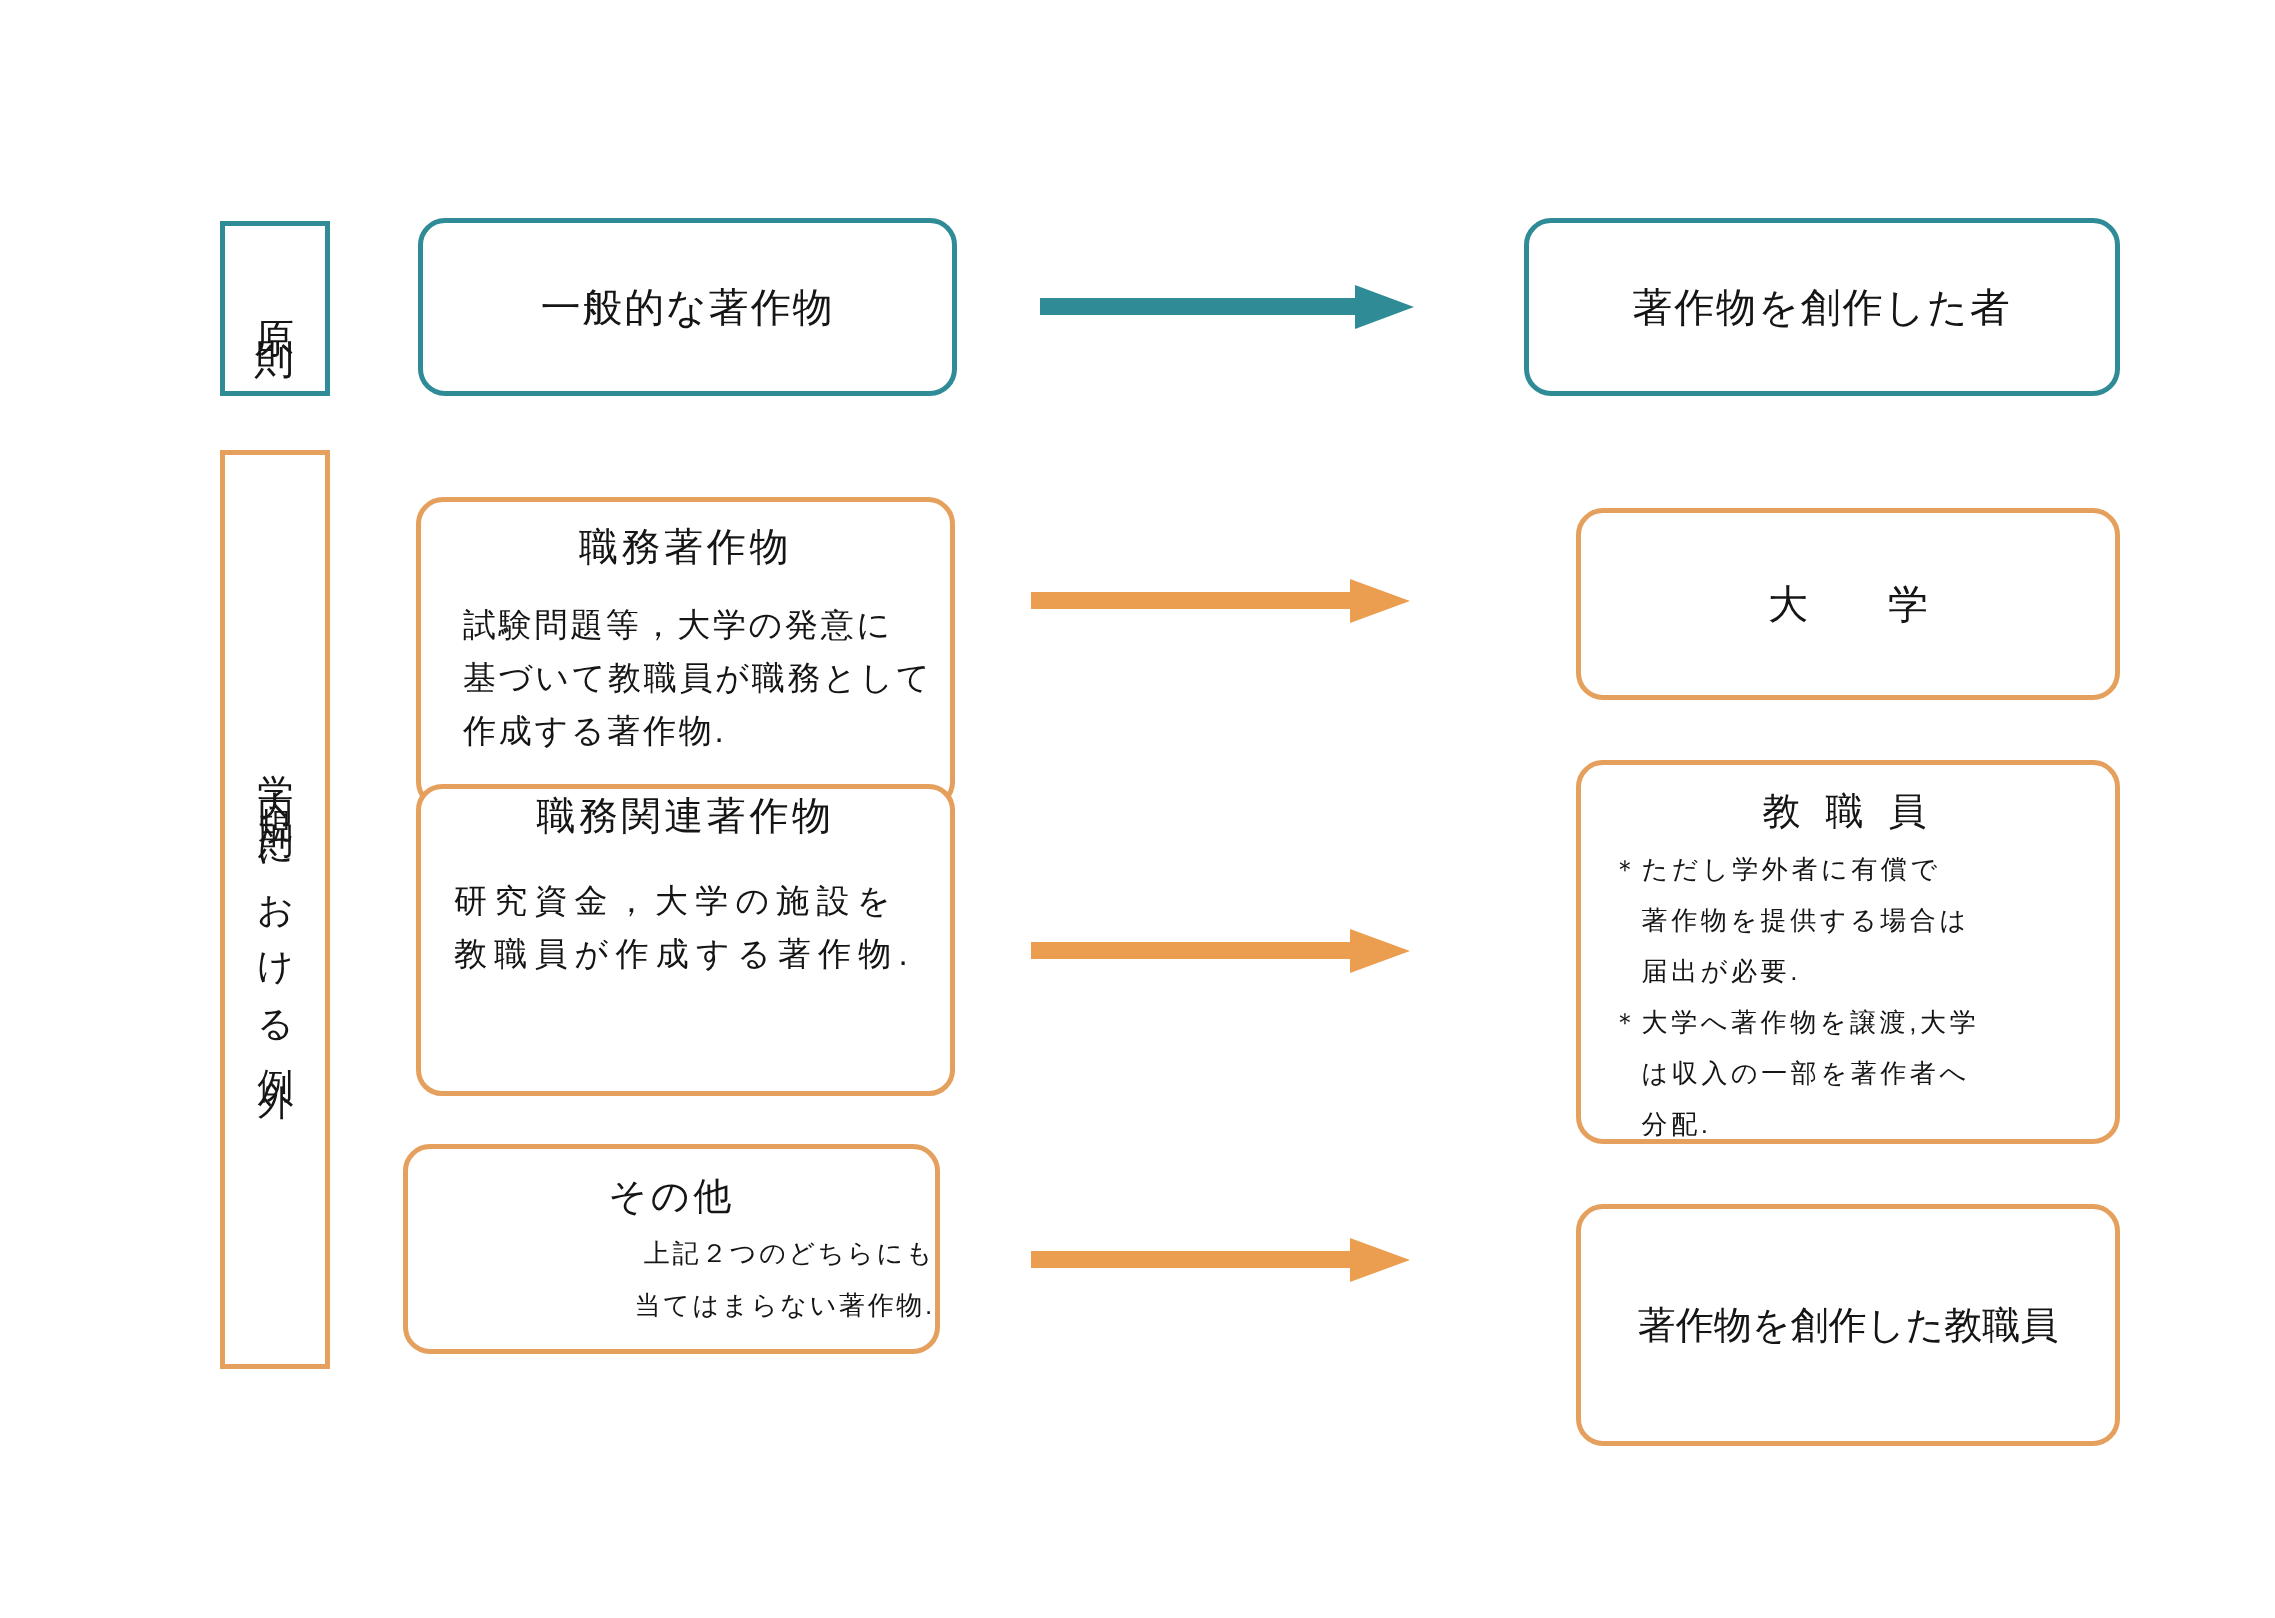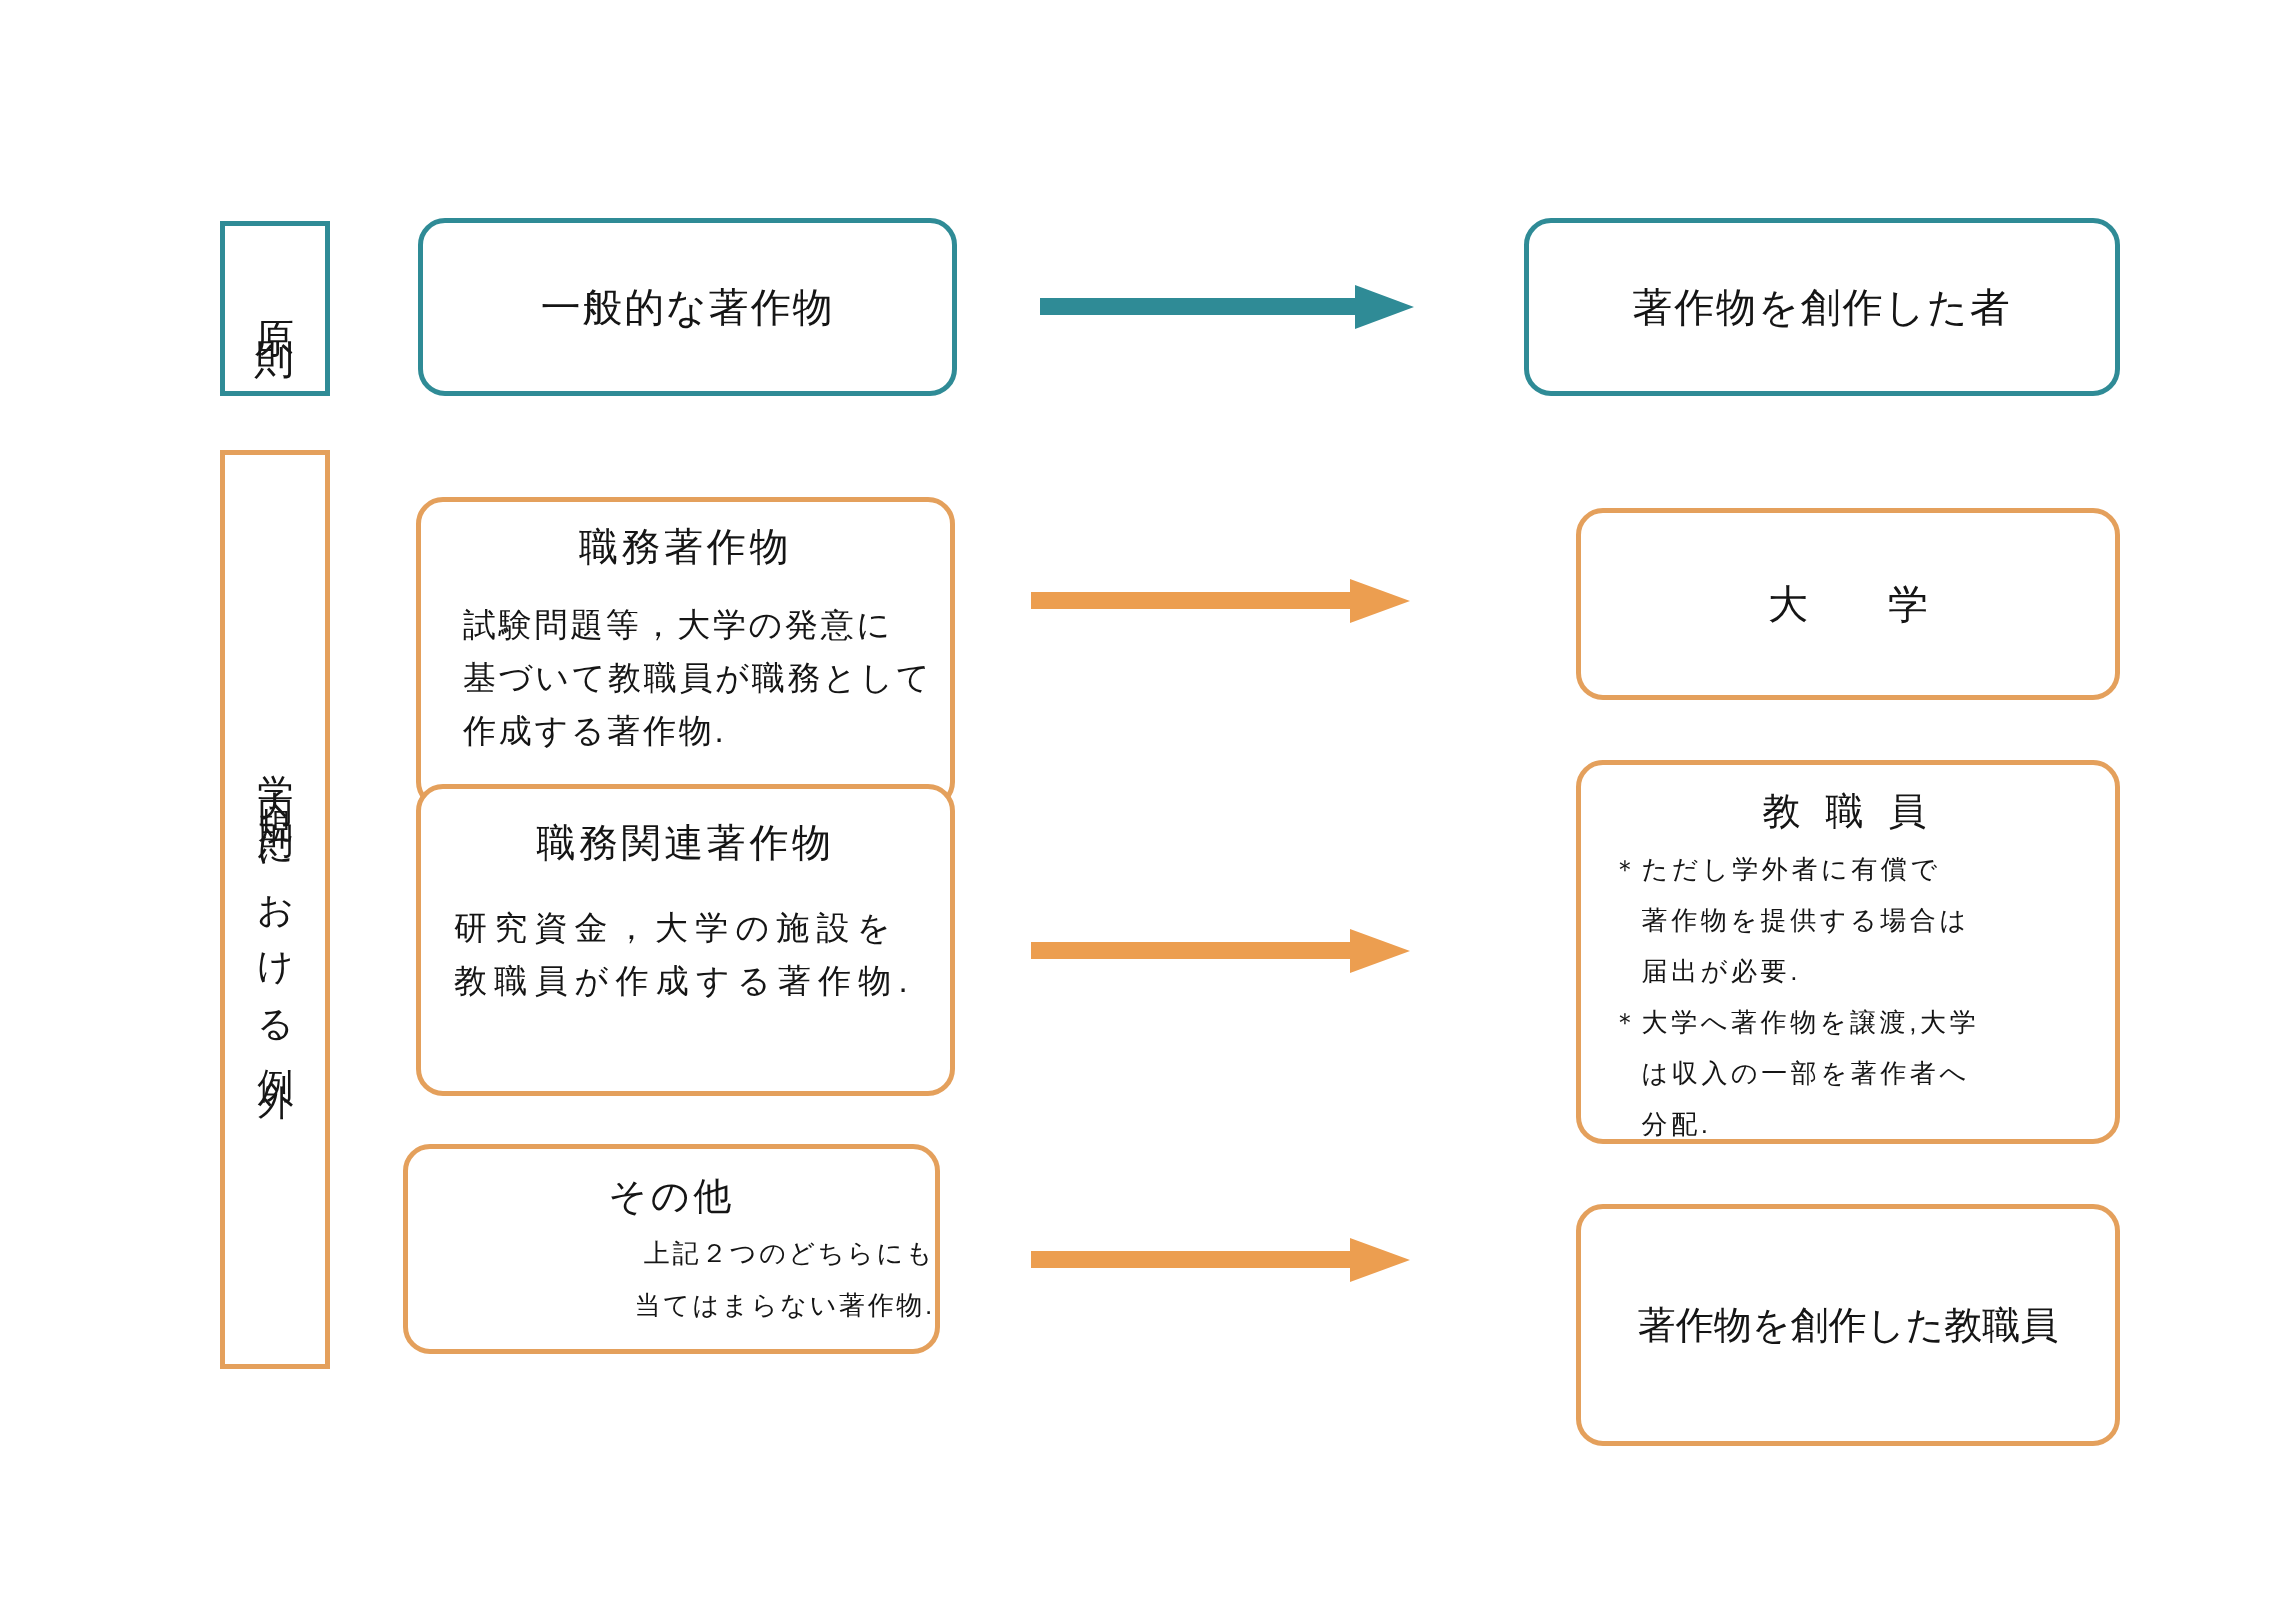--- a/index.html
+++ b/index.html
@@ -46,21 +46,21 @@
     font-size:40px;letter-spacing:20px;
   }
   .general-work{left:418px;top:218px;width:539px;height:178px;}
   .creator{left:1524px;top:218px;width:596px;height:178px;}
   .exception-label{
     left:220px;top:450px;width:110px;height:919px;
     font-size:36px;letter-spacing:16.3px;
   }
   .work-for-hire{left:416px;top:449px;width:539px;height:312px;padding-top:18px;margin-top:48px;}
   .work-for-hire .box-body{margin-top:23.5px;padding-left:42px;padding-right:14.5px;letter-spacing:2.7px;}
-  .work-related{left:416px;top:784px;width:539px;height:312px;padding-top:27px;}
+  .work-related{left:416px;top:784px;width:539px;height:312px;border-radius:26px;}
   .work-related .box-body{margin-top:31px;padding-left:33px;padding-right:9px;letter-spacing:7.2px;}
   .other-box{left:403px;top:1144px;width:537px;height:210px;padding-top:22px;}
   .other-box .box-title{font-size:38px;}
   .other-box .box-body{margin-top:5.4px;text-align:right;font-size:26px;line-height:52px;letter-spacing:2.7px;}
   .university{left:1576px;top:508px;width:544px;height:192px;font-size:40px;}
   .faculty{left:1576px;top:760px;width:544px;height:384px;padding-top:7.2px;}
   .faculty .box-title{font-size:38px;letter-spacing:7.2px;margin-top:14px;}
   .faculty .box-body{margin-top:7.2px;padding-left:31px;padding-right:7.2px;font-size:26px;line-height:51px;letter-spacing:3.6px;}
   .creator-faculty{left:1576px;top:1204px;width:544px;height:242px;font-size:38px;}
   

